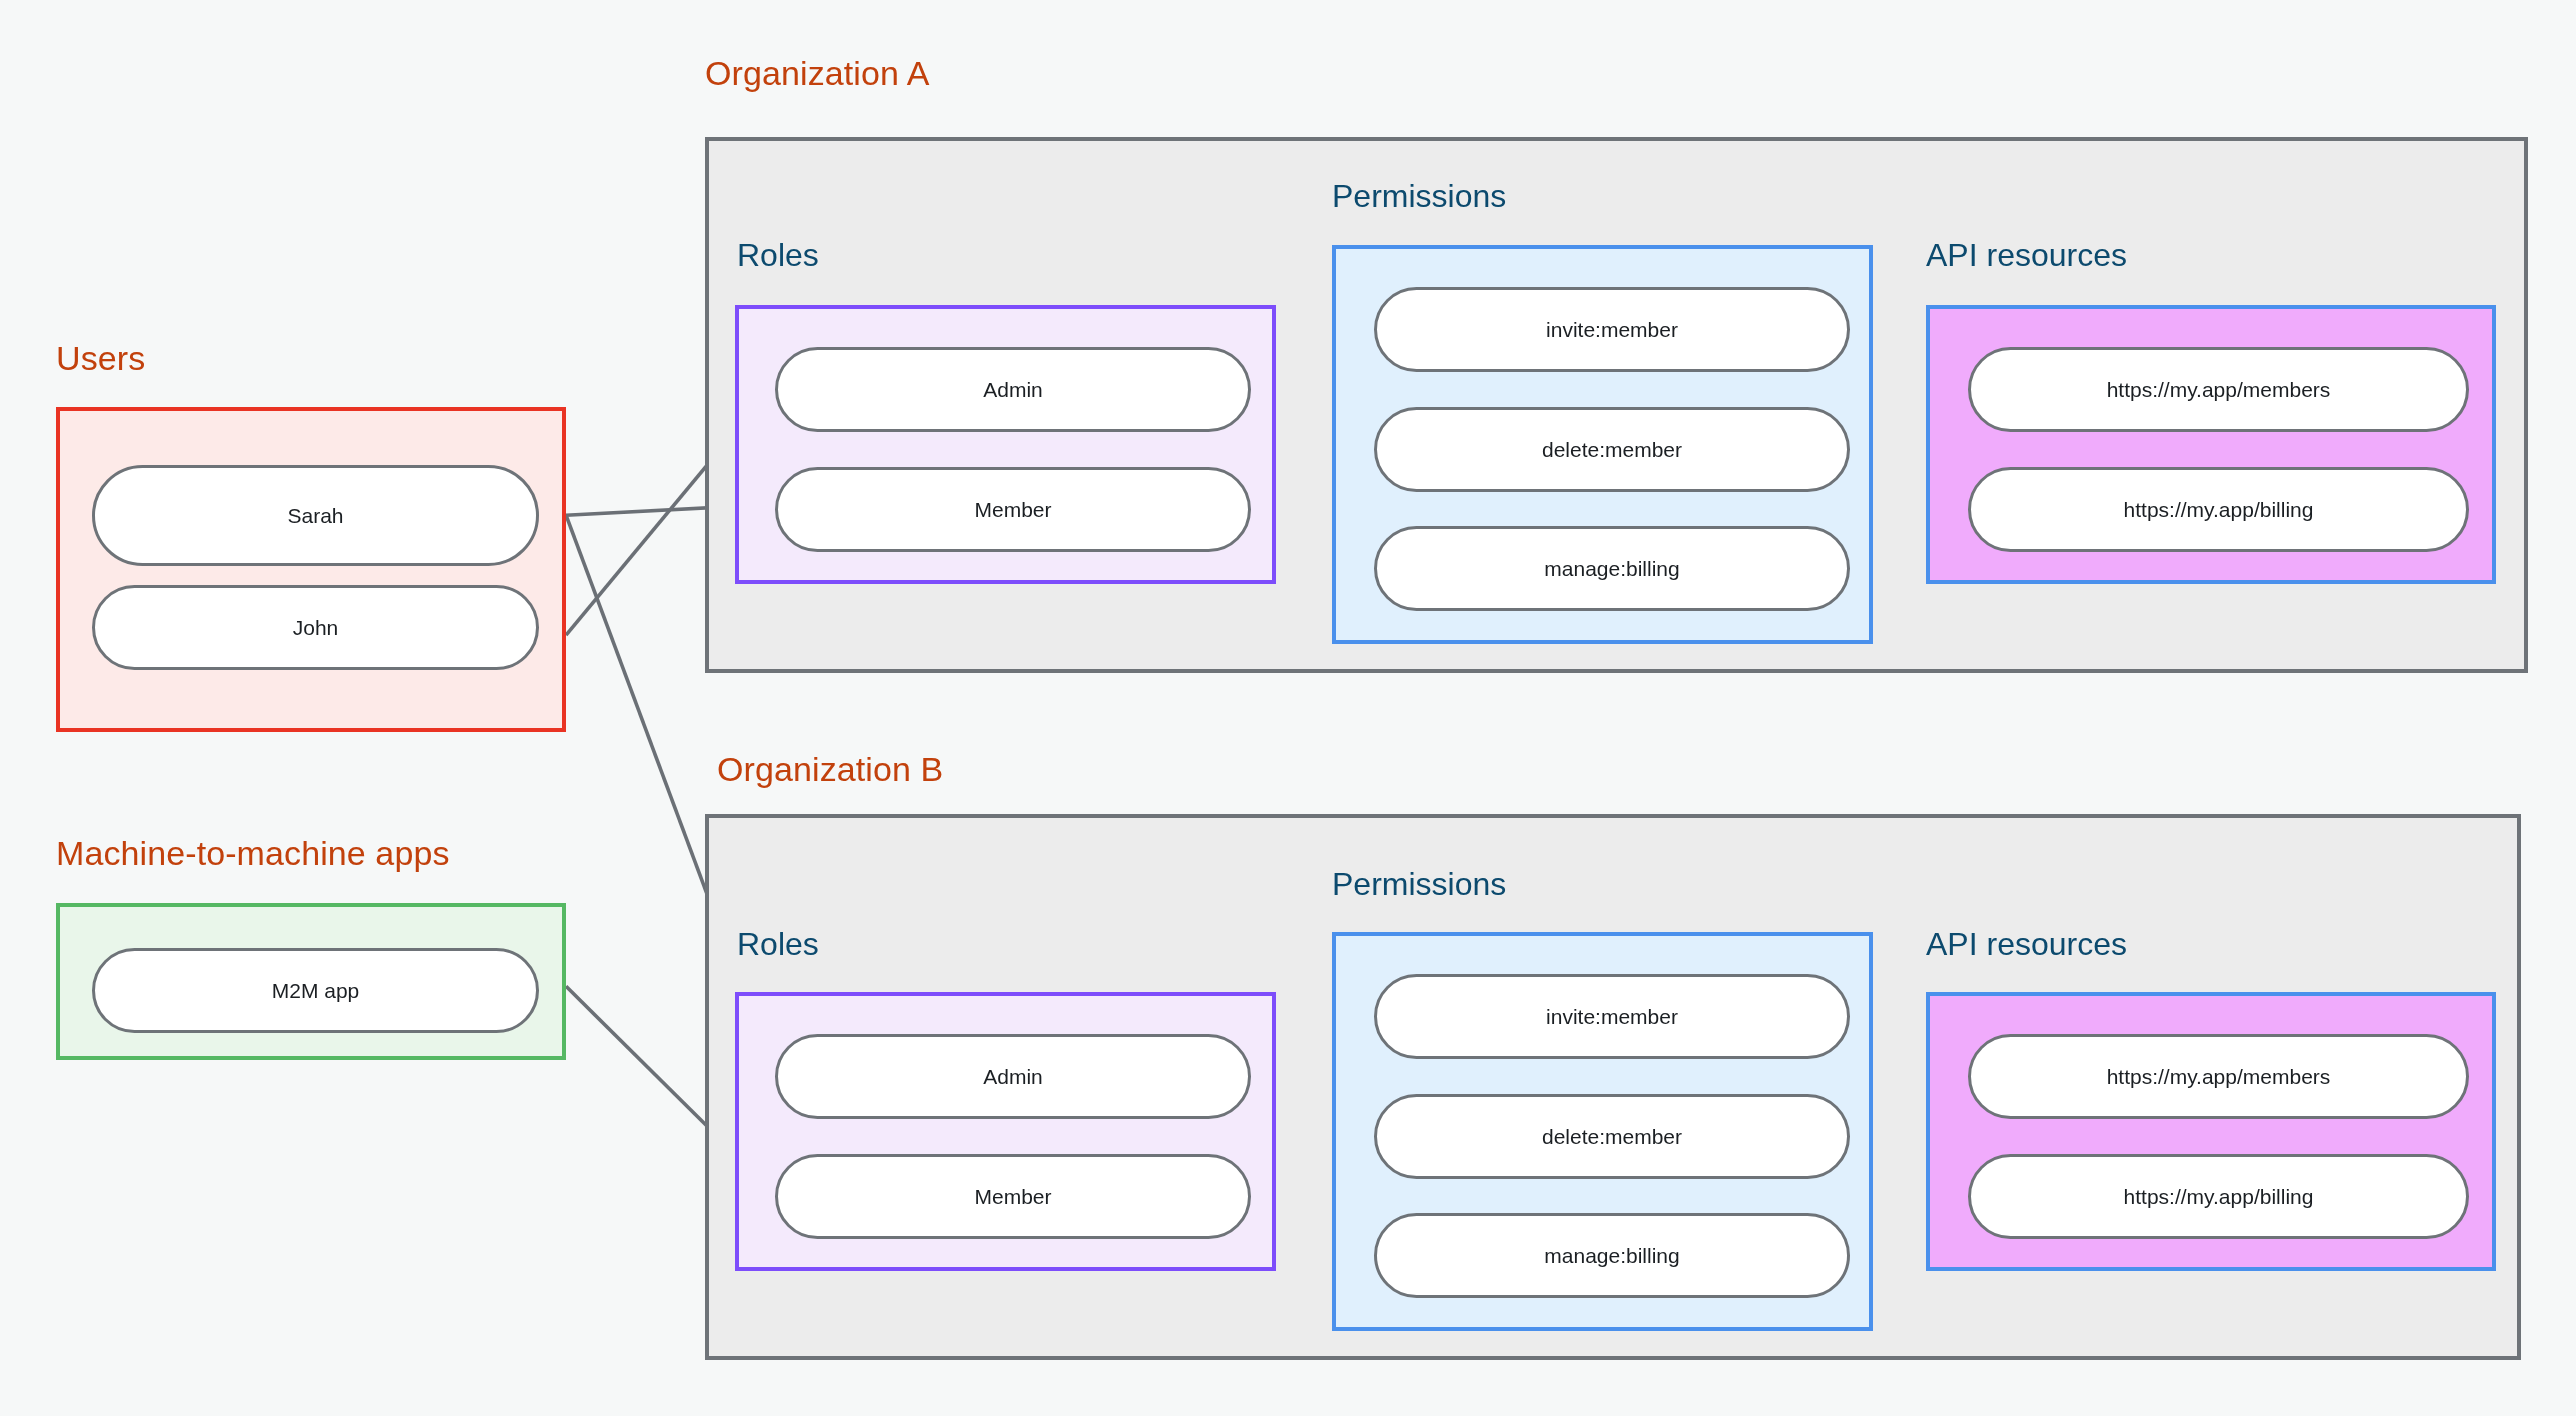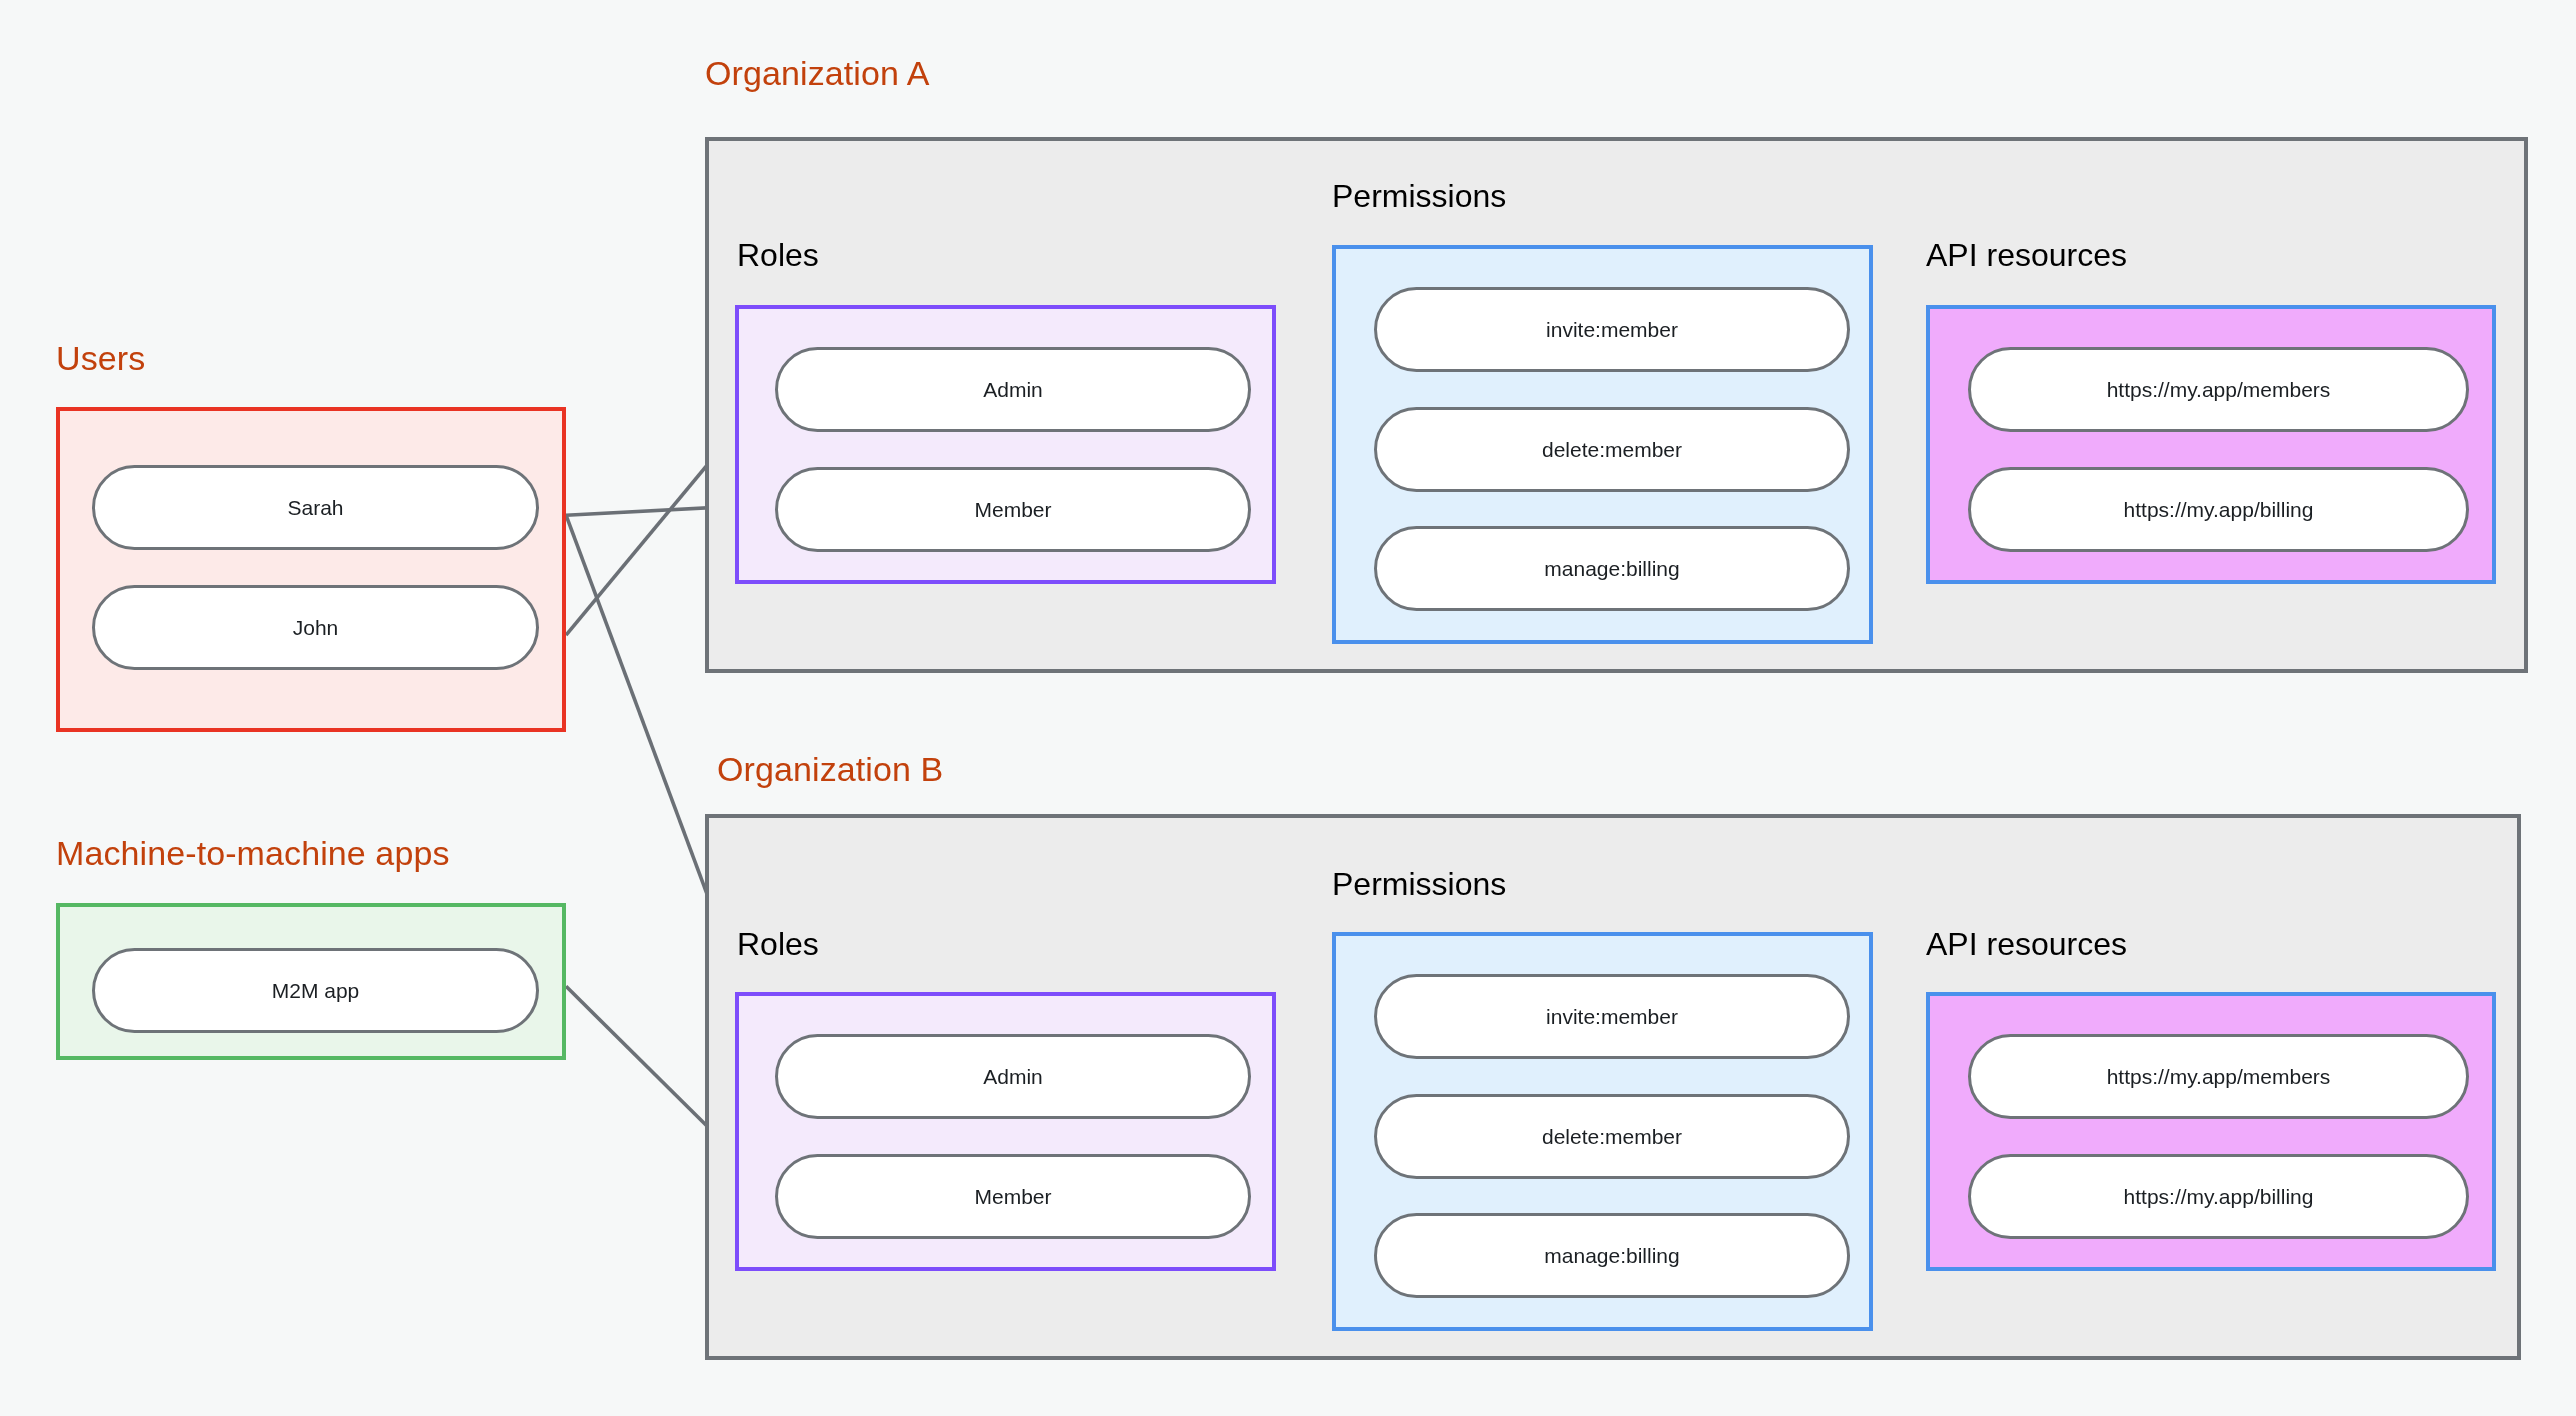--- a/index.html
+++ b/index.html
@@ -36,21 +36,21 @@
     position: absolute;
     color: #c2410c;
     font-size: 34px;
     line-height: 1;
     letter-spacing: 0.1px;
     white-space: nowrap;
     z-index: 4;
   }
   .section-label {
     position: absolute;
-    color: #000000;
+    color: #0c4a6e;
     font-size: 32px;
     line-height: 1;
     white-space: nowrap;
     z-index: 4;
   }
 
   
   .org-box {
     position: absolute;
     background: #ececec;
@@ -128,21 +128,21 @@
     <circle cx="858" cy="1323" r="13"></circle>
     <circle cx="1520" cy="1123" r="13"></circle>
     <circle cx="1520" cy="1256" r="13"></circle>
     <circle cx="1520" cy="1388" r="13"></circle>
     <circle cx="2180" cy="1190" r="13"></circle>
     <circle cx="2180" cy="1323" r="13"></circle>
   </svg>
 
   <div class="group-label" style="left:56px; top:341px;">Users</div>
   <div class="sub-box users" style="left:56px; top:407px; width:510px; height:325px;">
-    <div class="pill" style="left:32px; top:54px; width:447px; height:85px;">
+    <div class="pill" style="left:32px; top:54px; width:447px; height:101px;">
       <span>Sarah</span>
     </div>
     <div class="pill" style="left:32px; top:174px; width:447px; height:85px;">
       <span>John</span>
     </div>
   </div>
 
   <div class="group-label" style="left:56px; top:836px;">Machine-to-machine apps</div>
   <div class="sub-box m2m" style="left:56px; top:903px; width:510px; height:157px;">
     <div class="pill" style="left:32px; top:41px; width:447px; height:85px;">

